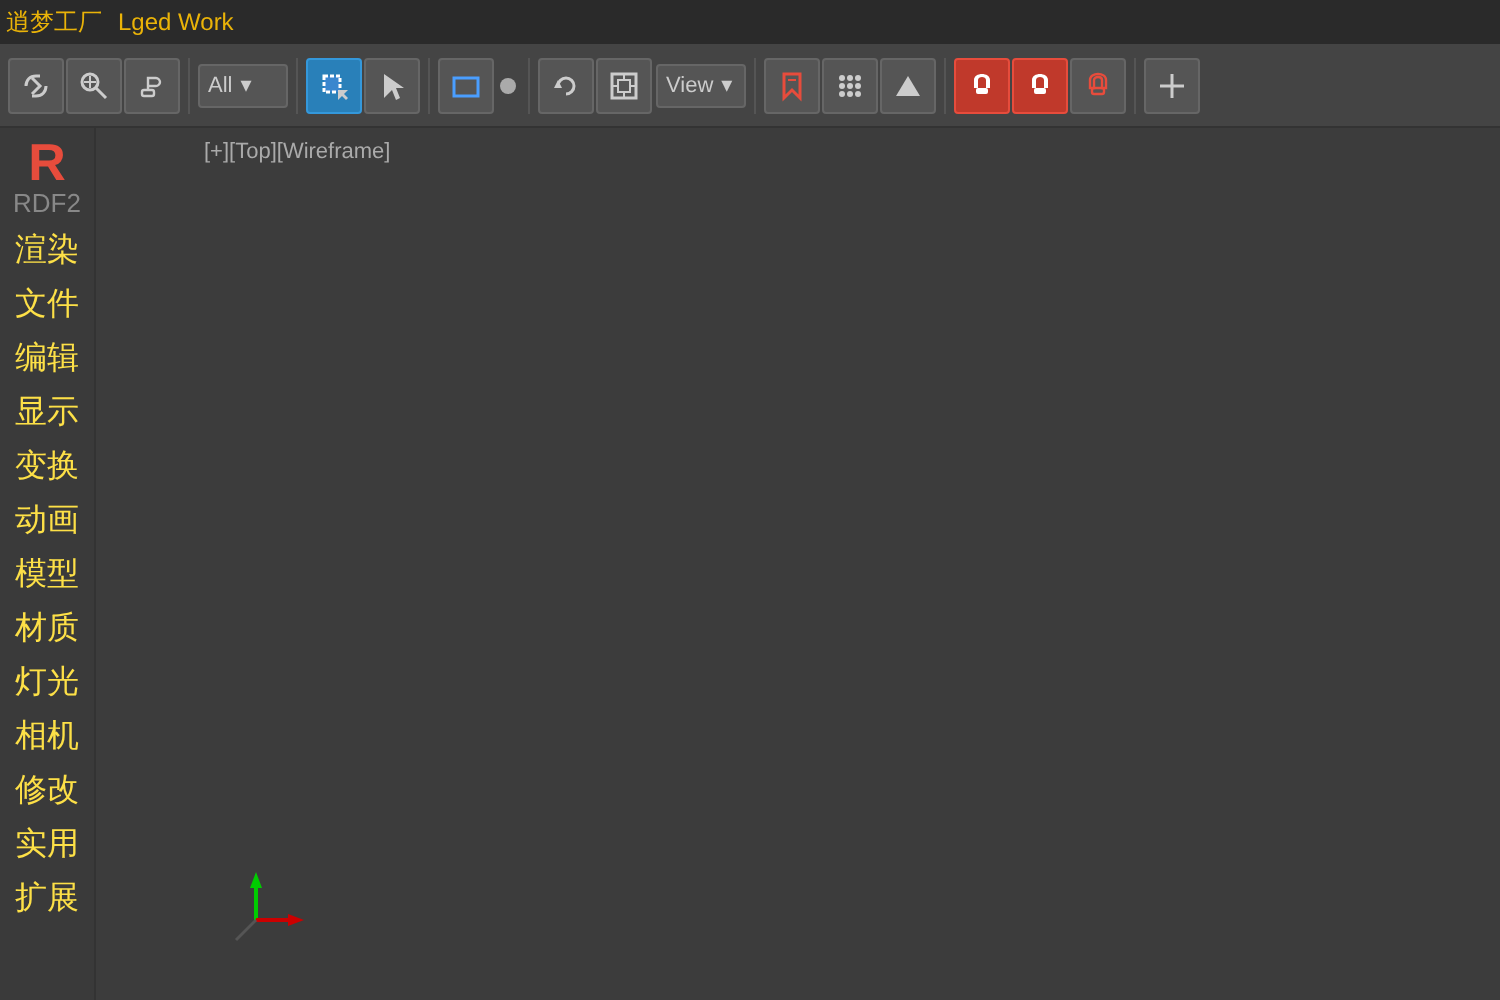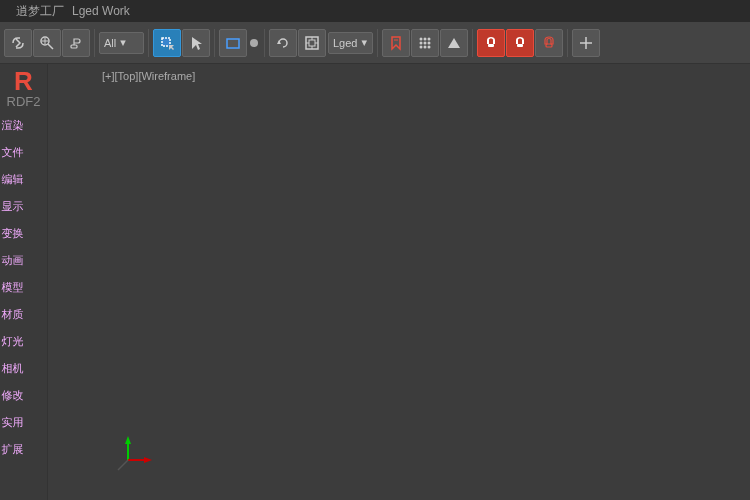--- a/index.html
+++ b/index.html
@@ -12,22 +12,22 @@
       color: #ccc;
       font-size: 12px;
     }
 
     
     #title-bar {
       height: 22px;
       background: #2a2a2a;
       display: flex;
       align-items: center;
-      padding: 0 16px;
-      color: #a3a3a3;
+      padding: 0 3px;
+      color: #eab308;
       font-size: 12px;
       gap: 8px;
     }
 
     
     #toolbar {
       height: 42px;
       background: #444;
       border-bottom: 1px solid #333;
       display: flex;
@@ -109,23 +109,24 @@
     .sidebar-logo .rdf2-label {
       color: #888;
       font-size: 13px;
     }
 
     .sidebar-item {
       width: 44px;
       height: 26px;
       display: flex;
       align-items: center;
+      justify-content: center;
       cursor: pointer;
-      color: #f0abfc;
-      font-size: 11px;
+      color: #fde047;
+      font-size: 16px;
       border-radius: 2px;
       margin-bottom: 1px;
     }
 
     
     #viewport {
       flex: 1;
       background: #3c3c3c;
       position: relative;
     }
@@ -258,21 +259,21 @@
         <rect x="5" y="5" width="6" height="6" stroke="#ccc" stroke-width="1" fill="none"></rect>
         <line x1="2" y1="8" x2="5" y2="8" stroke="#ccc" stroke-width="1"></line>
         <line x1="11" y1="8" x2="14" y2="8" stroke="#ccc" stroke-width="1"></line>
         <line x1="8" y1="2" x2="8" y2="5" stroke="#ccc" stroke-width="1"></line>
         <line x1="8" y1="11" x2="8" y2="14" stroke="#ccc" stroke-width="1"></line>
       </svg>
     </div>
   </div>
 
   <div class="toolbar-dropdown">
-    <span>Lged</span>
+    <span>View</span>
     <span>▾</span>
   </div>
 
   <div class="toolbar-separator"></div>
 
   <div class="toolbar-group">
     <div class="toolbar-btn">
       <svg width="16" height="16" viewBox="0 0 16 16" fill="none">
         <polygon points="4,2 12,2 12,14 8,10 4,14" stroke="#e74c3c" stroke-width="1.5" fill="none"></polygon>
         <line x1="6" y1="5" x2="10" y2="5" stroke="#e74c3c" stroke-width="1"></line>

